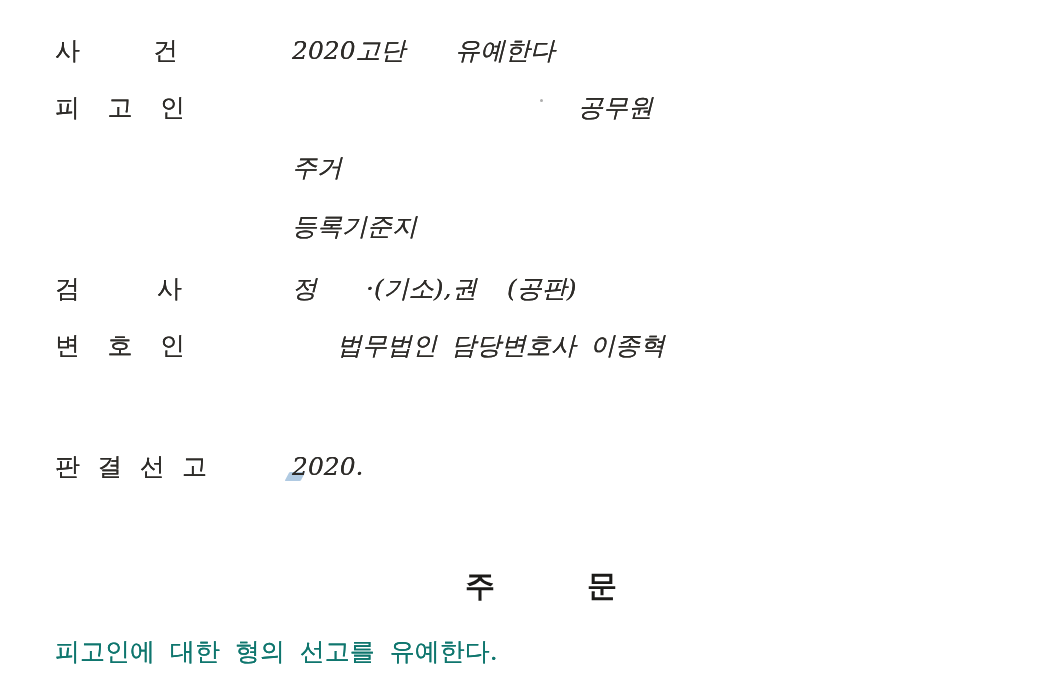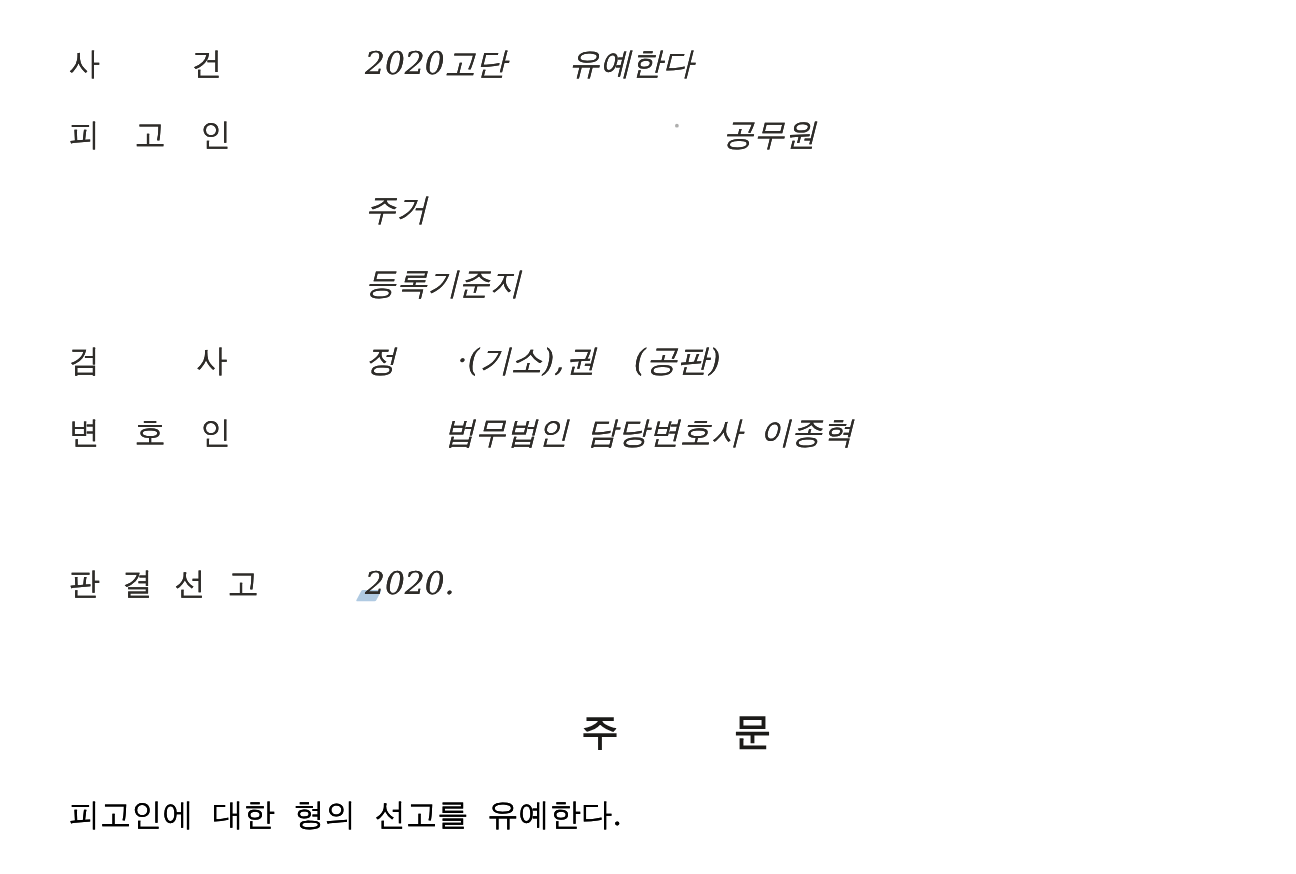--- a/index.html
+++ b/index.html
@@ -56,21 +56,21 @@
     line-height: 34px;
     color: #1b1a18;
   }
   .order-line {
     position: absolute;
     top: 636px;
     left: 55px;
     font-size: 25px;
     line-height: 32px;
     word-spacing: 7px;
-    color: #000000;
+    color: #0f766e;
     text-shadow: 0 0 0.4px currentColor;
     white-space: pre;
   }
   .highlight-mark {
     position: absolute;
     left: 287px;
     top: 472px;
     width: 16px;
     height: 9px;
     transform: skewX(-28deg);
@@ -130,21 +130,21 @@
     <span class="val" style="left:452px">권</span>
     <span class="val" style="left:507px">(공판)</span>
   </div>
 
   <div class="row" style="top:331px">
     <span class="label w130">
         <span>변</span>
         <span>호</span>
         <span>인</span>
       </span>
-    <span class="val counsel-val" style="left:355px">법무법인 담당변호사 이종혁</span>
+    <span class="val counsel-val" style="left:337px">법무법인 담당변호사 이종혁</span>
   </div>
 
   <div class="row" style="top:452px">
     <span class="label w152">
         <span>판</span>
         <span>결</span>
         <span>선</span>
         <span>고</span>
       </span>
     <span class="highlight-mark" style="top: 20px; left: 287px; background: rgb(143, 179, 214);"></span>

